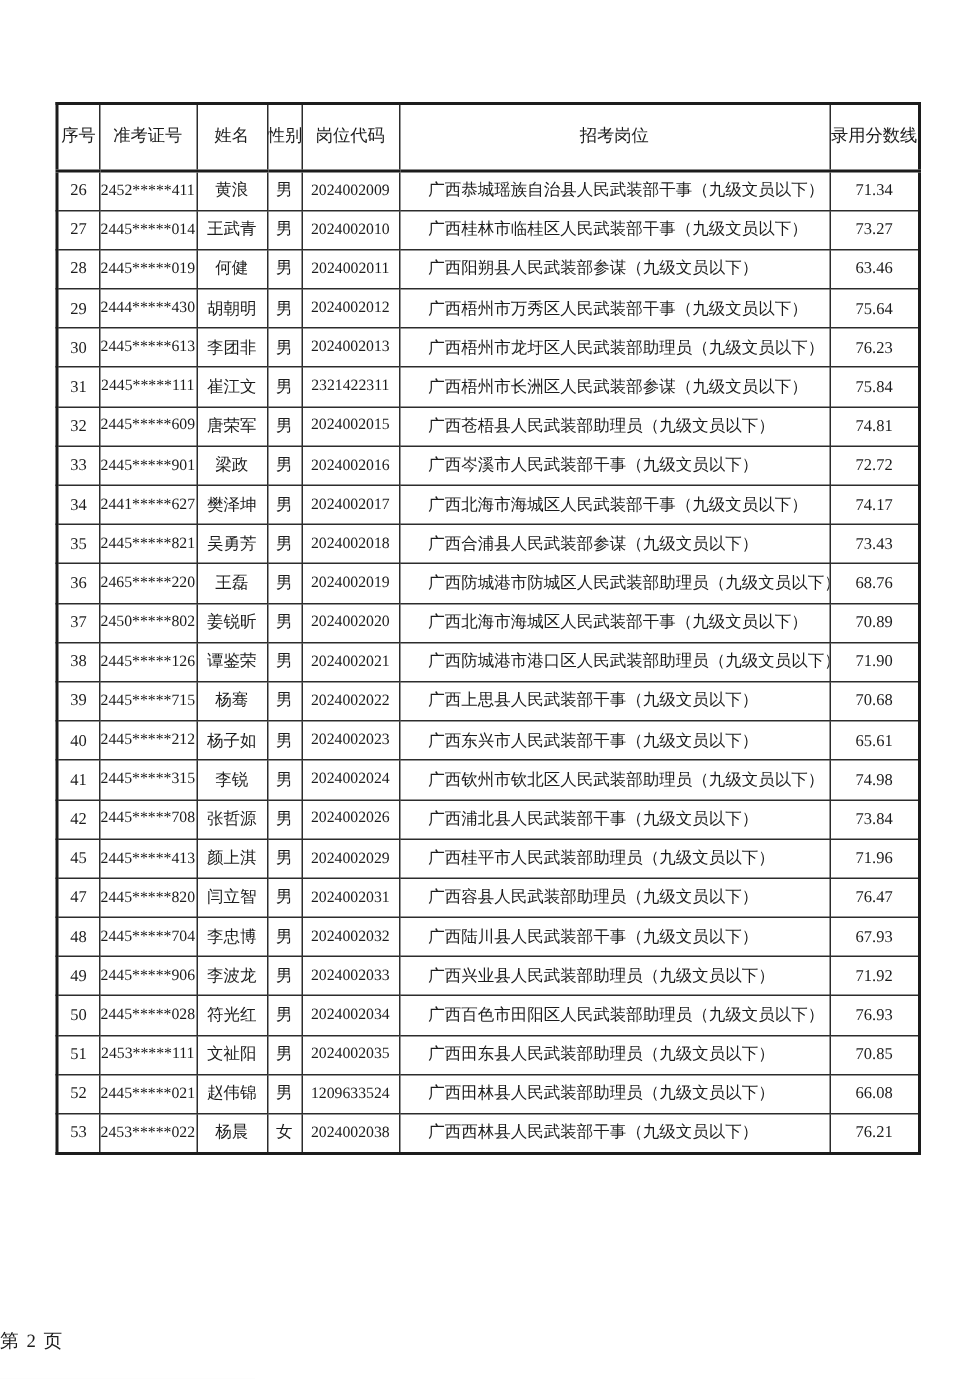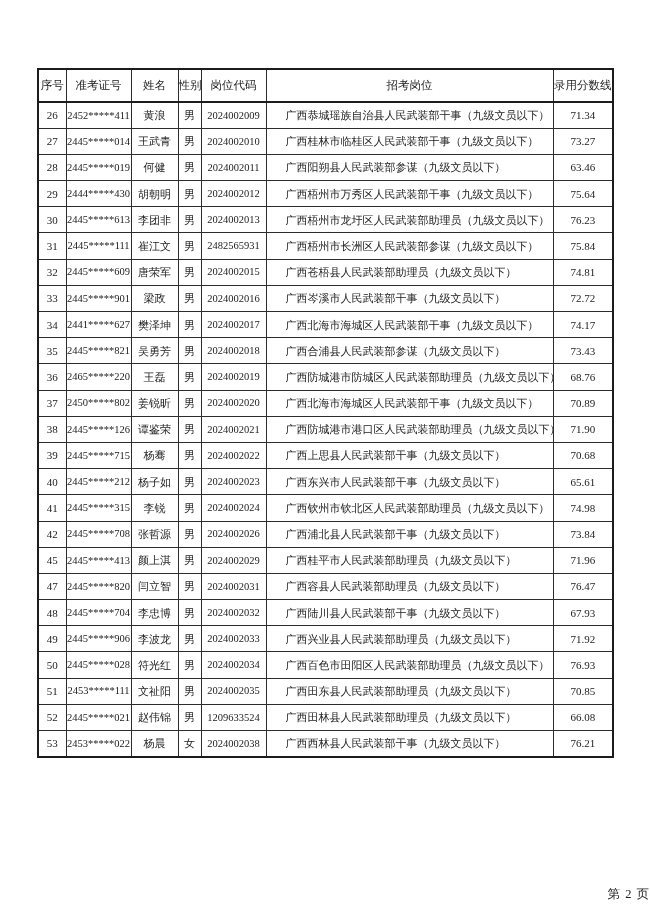--- a/index.html
+++ b/index.html
@@ -33,40 +33,40 @@
     text-align: center;
     vertical-align: middle;
     font-size: 11px;
     line-height: 1.1;
     white-space: nowrap;
     overflow: hidden;
     padding: 0;
     color: #1c1c1c;
   }
   .score-table thead th {
-    height: 33px;
+    height: 45px;
     border-bottom: 2px solid #1c1c1c;
     font-size: 11.5px;
   }
   .score-table tbody td { height: 26.2px; }
   .score-table td.cell-job-title {
     text-align: left;
     padding-left: 19px;
   }
   .score-table td.cell-exam-id,
   .score-table td.cell-job-code {
     font-size: 10.5px;
     font-family: "Liberation Serif", "DejaVu Serif", serif;
   }
   .page-footer {
     position: absolute;
     left: 0;
     top: 886px;
     width: 650px;
-    text-align: right;
+    text-align: left;
     font-size: 12.5px;
     color: #1c1c1c;
     letter-spacing: 1px;
   }
 </style>
 </head>
 <body>
 
 <div class="page">
 
@@ -135,21 +135,21 @@
           <td class="cell-gender">男</td>
           <td class="cell-job-code">2024002013</td>
           <td class="cell-job-title">广西梧州市龙圩区人民武装部助理员（九级文员以下）</td>
           <td class="cell-score">76.23</td>
         </tr>
         <tr>
           <td class="cell-seq">31</td>
           <td class="cell-exam-id">2445*****111</td>
           <td class="cell-name">崔江文</td>
           <td class="cell-gender">男</td>
-          <td class="cell-job-code">2482565931</td>
+          <td class="cell-job-code">2321422311</td>
           <td class="cell-job-title">广西梧州市长洲区人民武装部参谋（九级文员以下）</td>
           <td class="cell-score">75.84</td>
         </tr>
         <tr>
           <td class="cell-seq">32</td>
           <td class="cell-exam-id">2445*****609</td>
           <td class="cell-name">唐荣军</td>
           <td class="cell-gender">男</td>
           <td class="cell-job-code">2024002015</td>
           <td class="cell-job-title">广西苍梧县人民武装部助理员（九级文员以下）</td>

